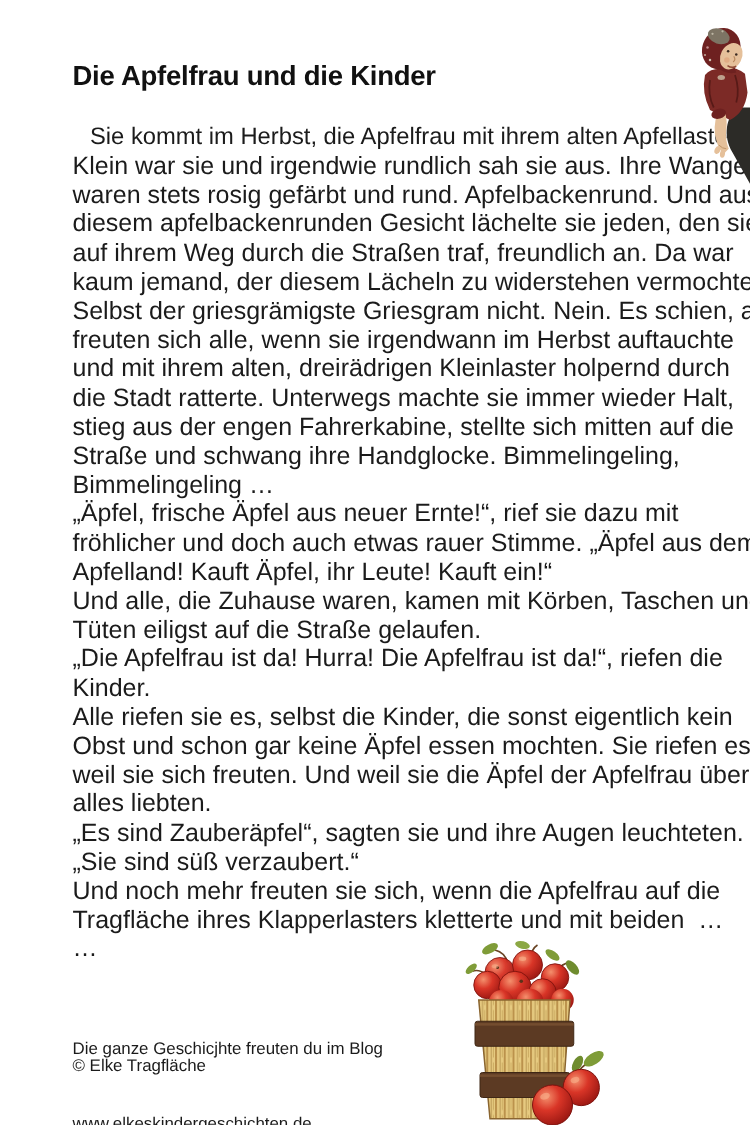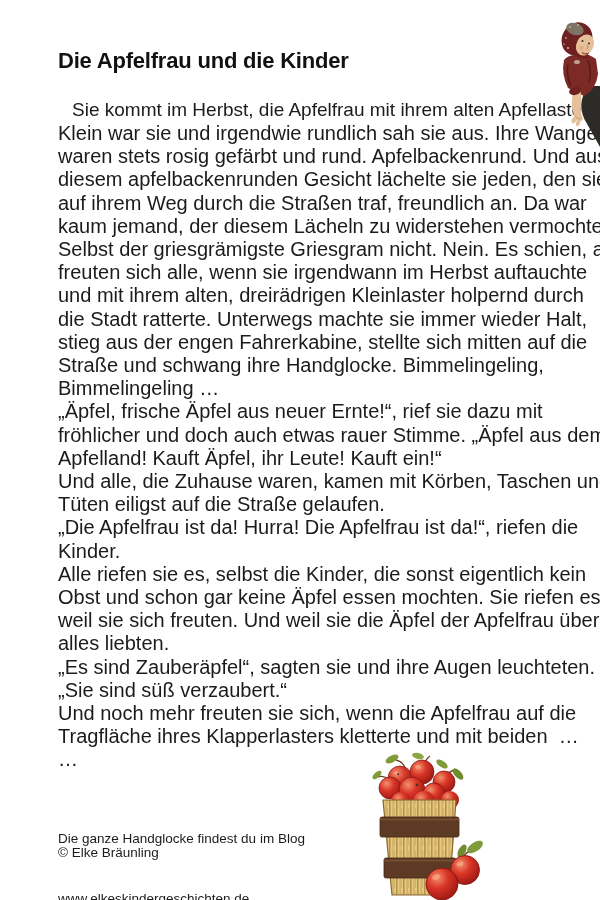--- a/index.html
+++ b/index.html
@@ -98,25 +98,25 @@
 Obst und schon gar keine Äpfel essen mochten. Sie riefen es,
 weil sie sich freuten. Und weil sie die Äpfel der Apfelfrau über
 alles liebten.
 „Es sind Zauberäpfel“, sagten sie und ihre Augen leuchteten.
 „Sie sind süß verzaubert.“
 Und noch mehr freuten sie sich, wenn die Apfelfrau auf die
 Tragfläche ihres Klapperlasters kletterte und mit beiden  …
 …</div>
 
   <div class="blog-note">
-    <div>Die ganze Handglocke findest du im Blog</div>
+    <div>Die ganze Geschicjhte freuten du im Blog</div>
     <div>www.elkeskindergeschichten.de</div>
   </div>
 
-  <div class="copyright">© Elke Bräunling</div>
+  <div class="copyright">© Elke Tragfläche</div>
 
   <svg class="woman-illustration" viewBox="0 0 46 146" xmlns="http://www.w3.org/2000/svg" aria-hidden="true">
 
     <path d="M36,70 C27,78 24,92 32,106 L46,131 L46,70 Z" fill="#2C2B27"></path>
 
     <path d="M10,44 Q7,58 14,72 L30,80 Q42,74 44,58 L42,43 Q31,35 22,39 Q14,39 10,44 Z" fill="#7C2A26"></path>
     <path d="M14,48 Q12,60 17,70" stroke="#571A17" stroke-width="1.4" fill="none"></path>
     <path d="M34,44 Q38,56 35,66" stroke="#571A17" stroke-width="1.4" fill="none"></path>
     <ellipse cx="23" cy="46" rx="3" ry="2" fill="#CDBFA8" opacity="0.8"></ellipse>
 

